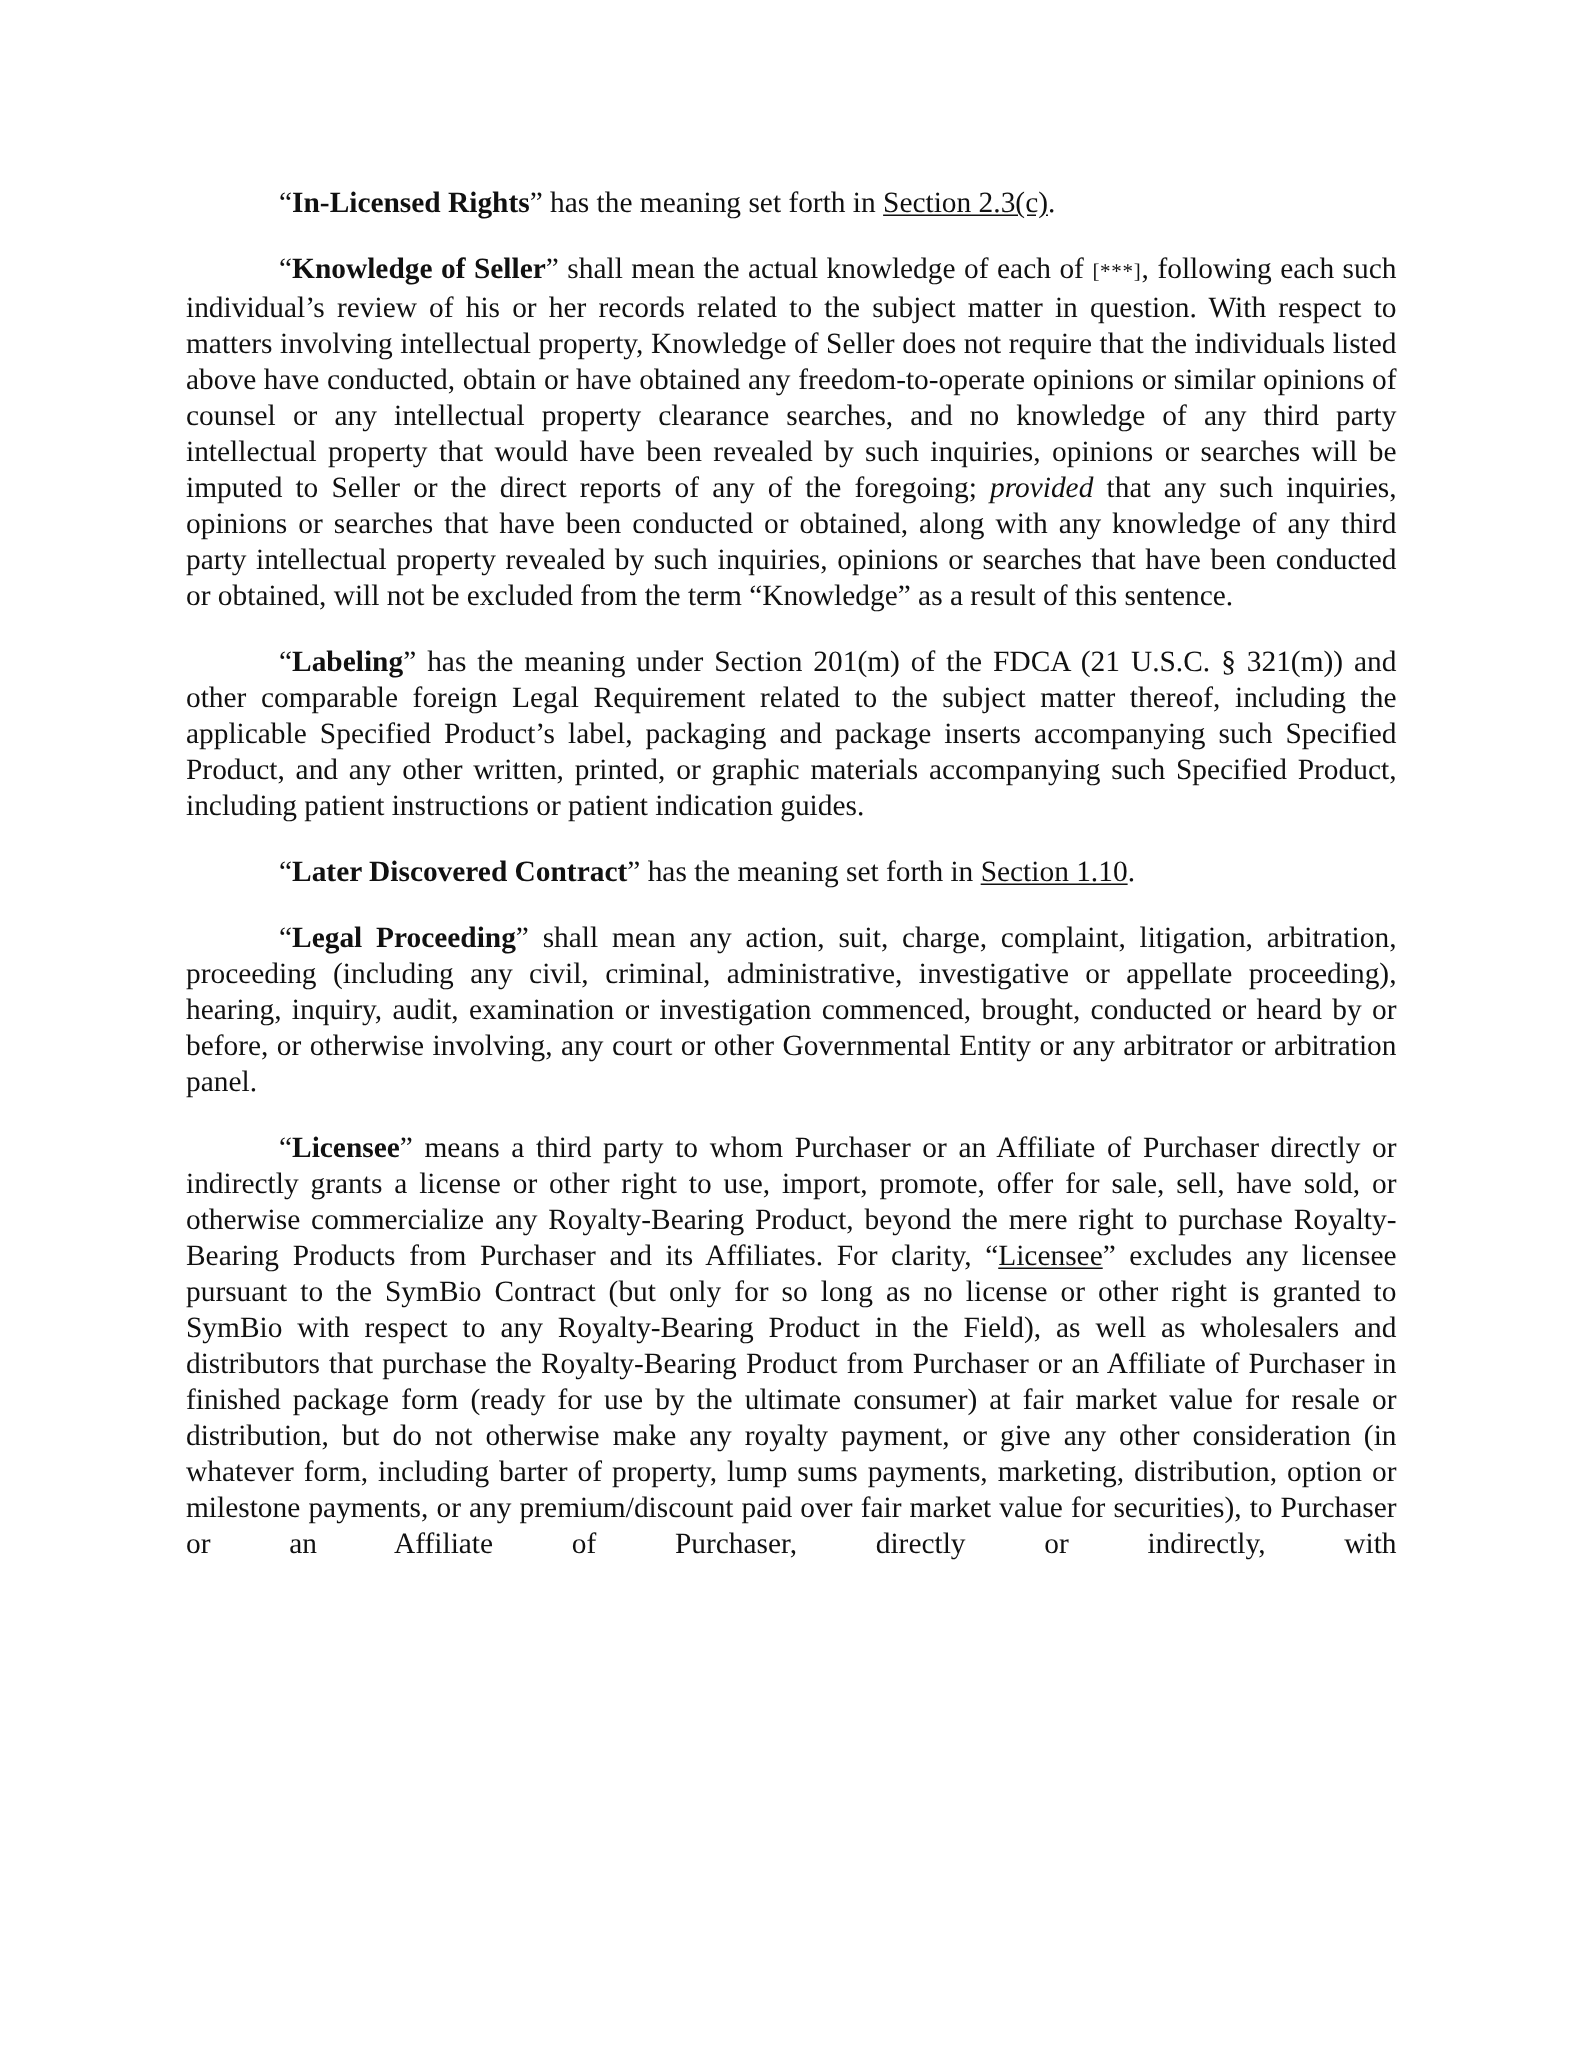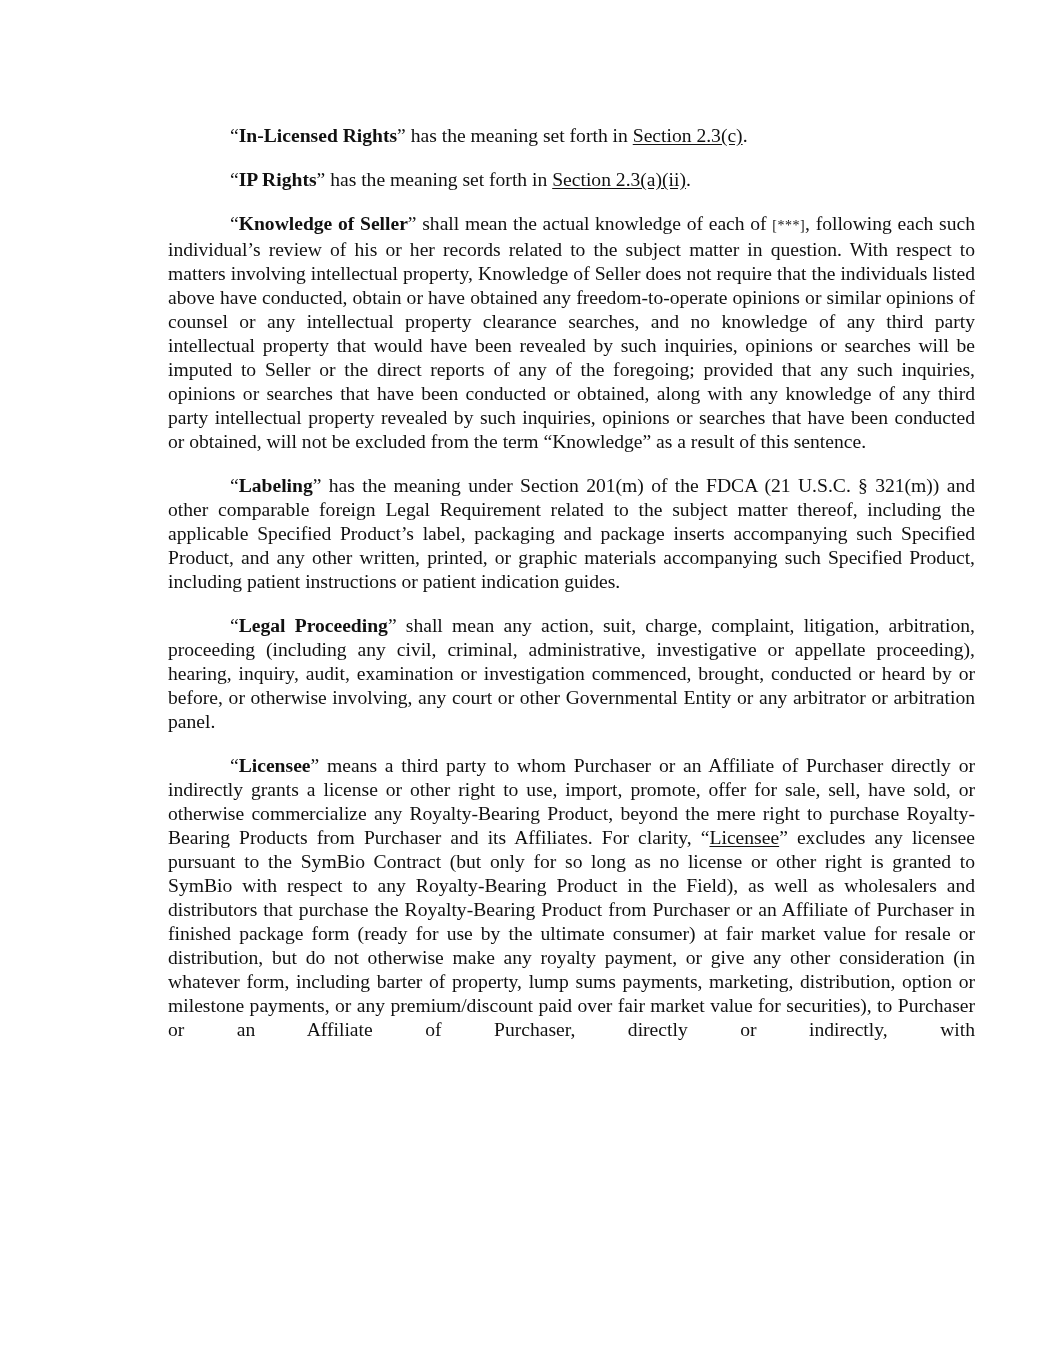--- a/index.html
+++ b/index.html
@@ -15,46 +15,45 @@
     }
     .page {
       position: absolute;
       left: 124px;
       top: 124px;
       width: 807px;
       font-family: "Liberation Serif", "DejaVu Serif", serif;
       font-size: 19.6px;
       line-height: 24px;
       color: #111111;
-      margin-left: 44px;
     }
     .para {
       margin: 0 0 20px 0;
       text-indent: 62px;
       text-align: justify;
       text-align-last: left;
     }
     .term { font-weight: bold; }
     .ref { text-decoration: underline; text-underline-offset: 2px; }
-    .em { }
+    .em { font-style: italic; }
     .redact { font-size: 14px; letter-spacing: 0.5px; }
   </style>
 </head>
 <body>
 
 <div class="page">
 
   <p class="para"><span>“</span><span class="term">In-Licensed Rights</span><span>”</span><span> has the meaning set forth in </span><span class="ref">Section 2.3(c)</span><span>.</span></p>
 
-  <p class="para"><span>“</span><span class="term">IP Rights</span><span>”</span><span> has the meaning set forth in </span><span class="ref">Section 2.3(a)(ii)</span><span>.</span></p>
 
   <p class="para"><span>“</span><span class="term">Knowledge of Seller</span><span>”</span><span> shall mean the actual knowledge of each of </span><span class="redact">[***]</span><span>, following each such individual’s review of his or her records related to the subject matter in question.  With respect to matters involving intellectual property, Knowledge of Seller does not require that the individuals listed above have conducted, obtain or have obtained any freedom-to-operate opinions or similar opinions of counsel or any intellectual property clearance searches, and no knowledge of any third party intellectual property that would have been revealed by such inquiries, opinions or searches will be imputed to Seller or the direct reports of any of the foregoing; </span><span class="em">provided</span><span> that any such inquiries, opinions or searches that have been conducted or obtained, along with any knowledge of any third party intellectual property revealed by such inquiries, opinions or searches that have been conducted or obtained, will not be excluded from the term “Knowledge” as a result of this sentence.</span></p>
 
   <p class="para"><span>“</span><span class="term">Labeling</span><span>”</span><span> has the meaning under Section 201(m) of the FDCA (21 U.S.C. § 321(m)) and other comparable foreign Legal Requirement related to the subject matter thereof, including the applicable Specified Product’s label, packaging and package inserts accompanying such Specified Product, and any other written, printed, or graphic materials accompanying such Specified Product, including patient instructions or patient indication guides.</span></p>
 
+  <p class="para"><span>“</span><span class="term">Later Discovered Contract</span><span>”</span><span> has the meaning set forth in </span><span class="ref">Section 1.10</span><span>.</span></p>
 
 
   <p class="para"><span>“</span><span class="term">Legal Proceeding</span><span>”</span><span> shall mean any action, suit, charge, complaint, litigation, arbitration, proceeding (including any civil, criminal, administrative, investigative or appellate proceeding), hearing, inquiry, audit, examination or investigation commenced, brought, conducted or heard by or before, or otherwise involving, any court or other Governmental Entity or any arbitrator or arbitration panel.</span></p>
 
 
   <p class="para" style="text-align-last: justify;"><span>“</span><span class="term">Licensee</span><span>”</span><span> means a third party to whom Purchaser or an Affiliate of Purchaser directly or indirectly grants a license or other right to use, import, promote, offer for sale, sell, have sold, or otherwise commercialize any Royalty-Bearing Product, beyond the mere right to purchase Royalty-Bearing Products from Purchaser and its Affiliates.  For clarity, “</span><span class="ref">Licensee</span><span>” excludes any licensee pursuant to the SymBio Contract (but only for so long as no license or other right is granted to SymBio with respect to any Royalty-Bearing Product in the Field), as well as wholesalers and distributors that purchase the Royalty-Bearing Product from Purchaser or an Affiliate of Purchaser in finished package form (ready for use by the ultimate consumer) at fair market value for resale or distribution, but do not otherwise make any royalty payment, or give any other consideration (in whatever form, including barter of property, lump sums payments, marketing, distribution, option or milestone payments, or any premium/discount paid over fair market value for securities), to Purchaser or an Affiliate of Purchaser, directly or indirectly, with</span></p>
 
 </div>
 
 </body></html>

